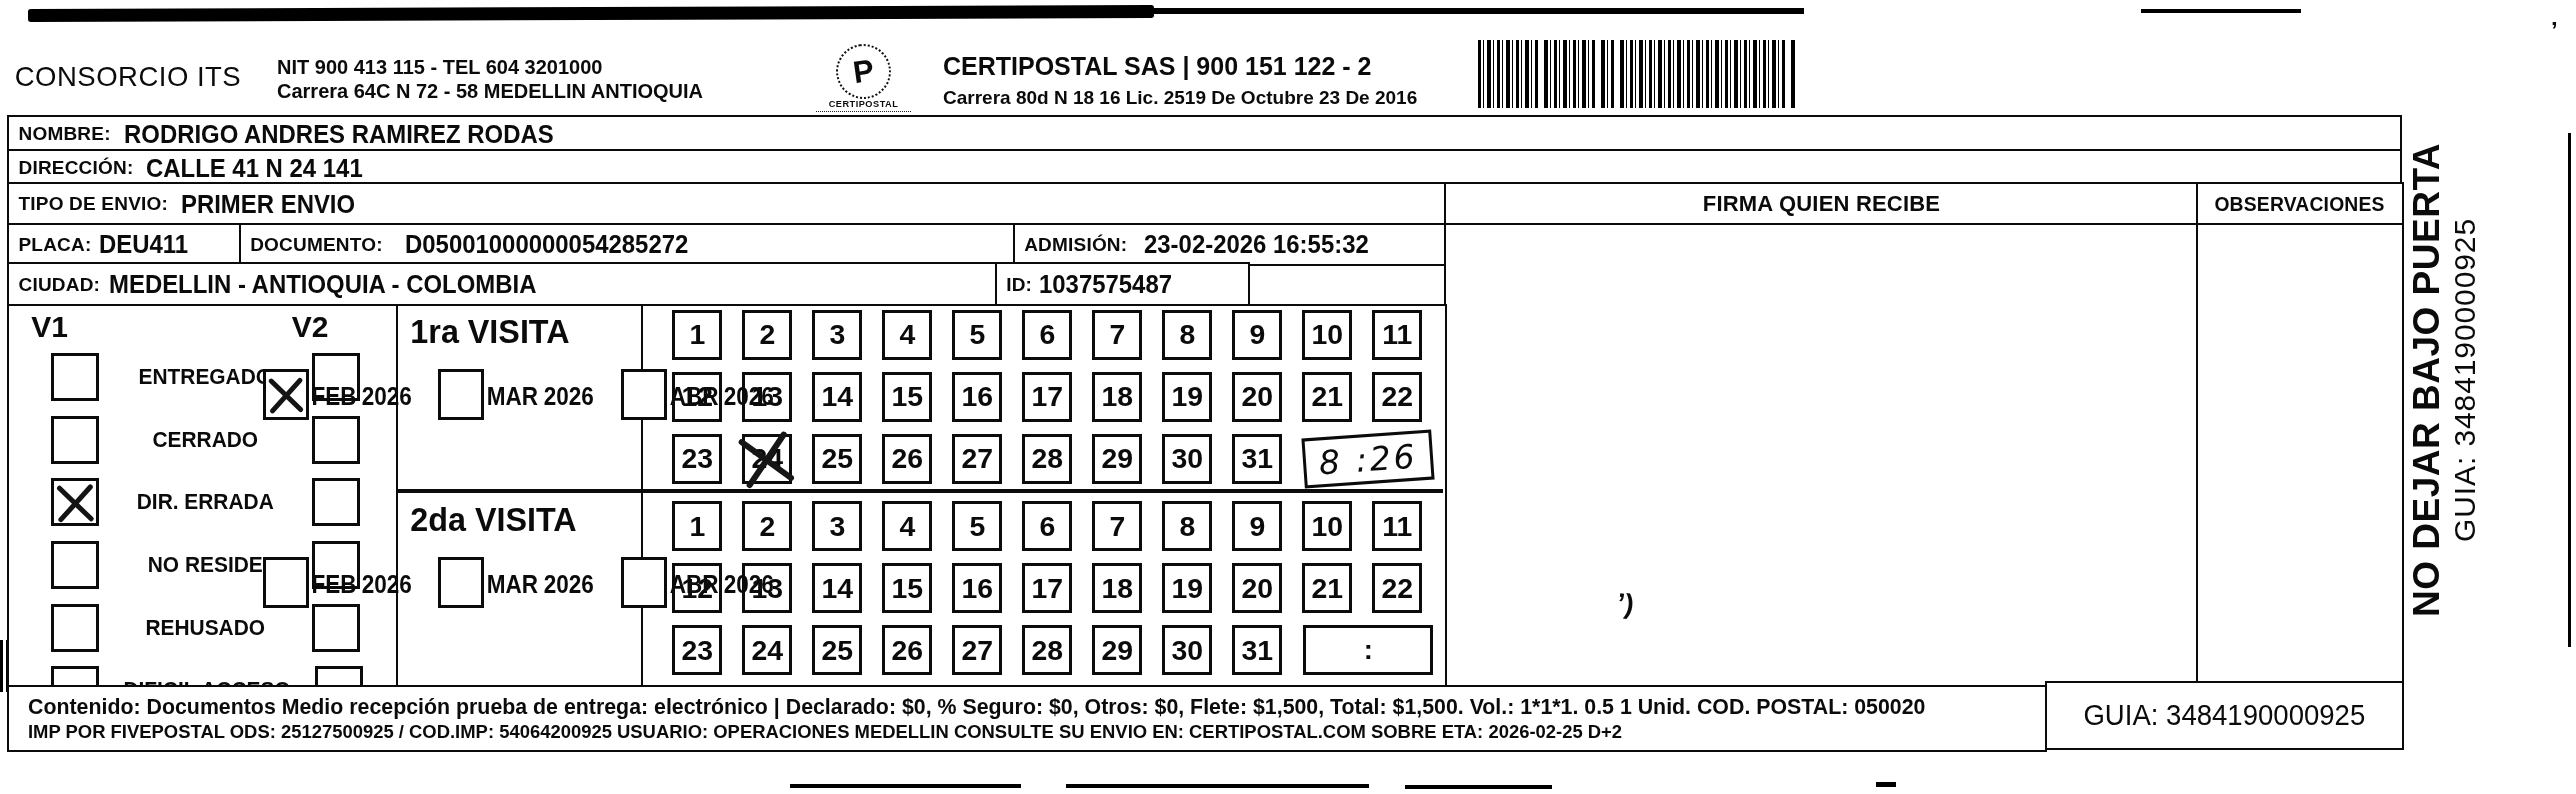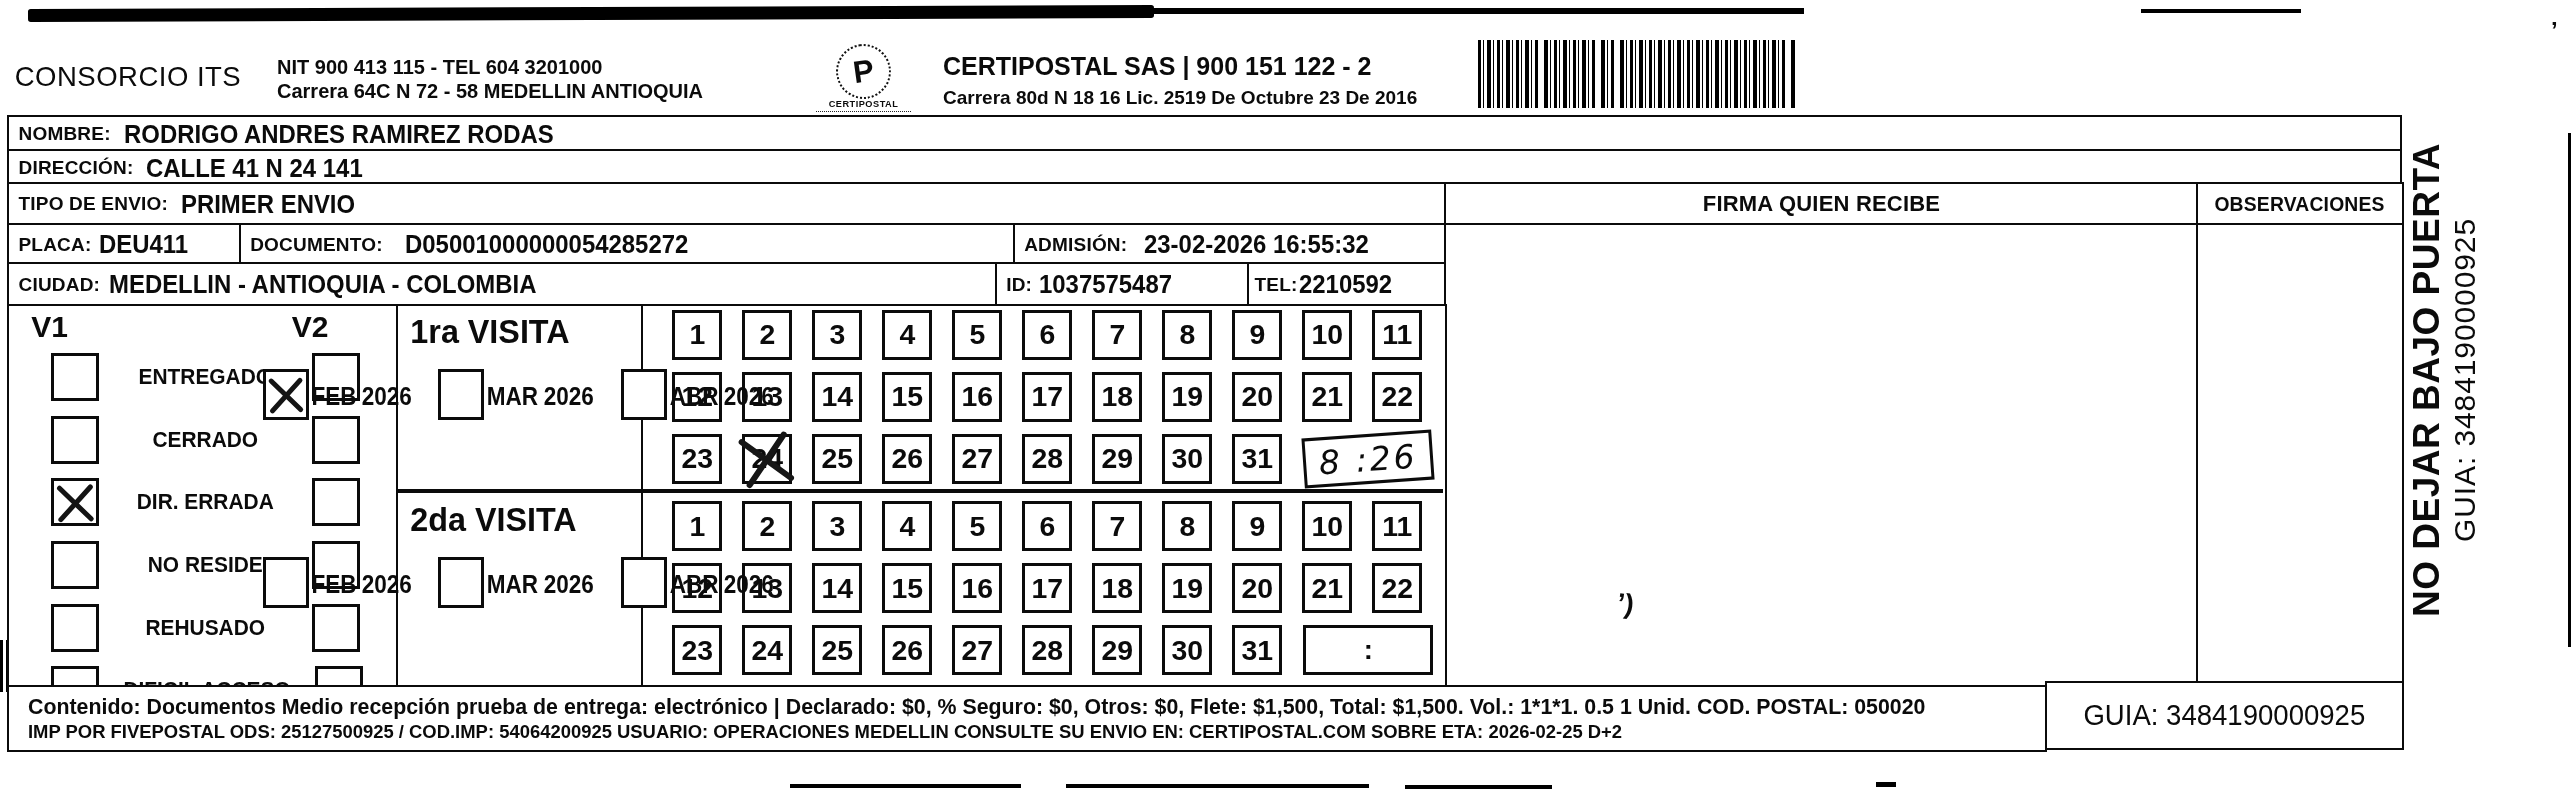--- a/index.html
+++ b/index.html
@@ -135,24 +135,20 @@
   </div>
 
   <div class="cell" style="left:7.3px;top:262px;width:990px;height:45px;gap:9.2px;">
     <span class="lbl">CIUDAD:</span>
     <span class="val">MEDELLIN - ANTIOQUIA - COLOMBIA</span>
   </div>
   <div class="cell" style="left:995px;top:262px;width:255px;height:45px;gap:7.3px;">
     <span class="lbl">ID:</span>
     <span class="val">1037575487</span>
   </div>
-  <div class="cell" style="left:1247px;top:262px;width:200px;height:45px;gap:1.8px;padding:0 5.5px;">
-    <span class="lbl">TEL:</span>
-    <span class="val">2210592</span>
-  </div>
 
   <div class="cell" style="left:1444px;top:223px;width:755px;height:465px;padding:0;">
     <span class="scribble">ʼ)</span>
   </div>
   <div class="cell" style="left:2196px;top:223px;width:208px;height:465px;"></div>
 
   <div class="cell" style="left:7.3px;top:304px;width:1440px;height:384px;padding:0;align-items:stretch;">
     <div class="abs" style="left:0;top:0;width:389px;height:379px;border-right:2.8px solid #0b0b0b;">
       <div class="status-head">
         <div class="vhead">V1</div>

